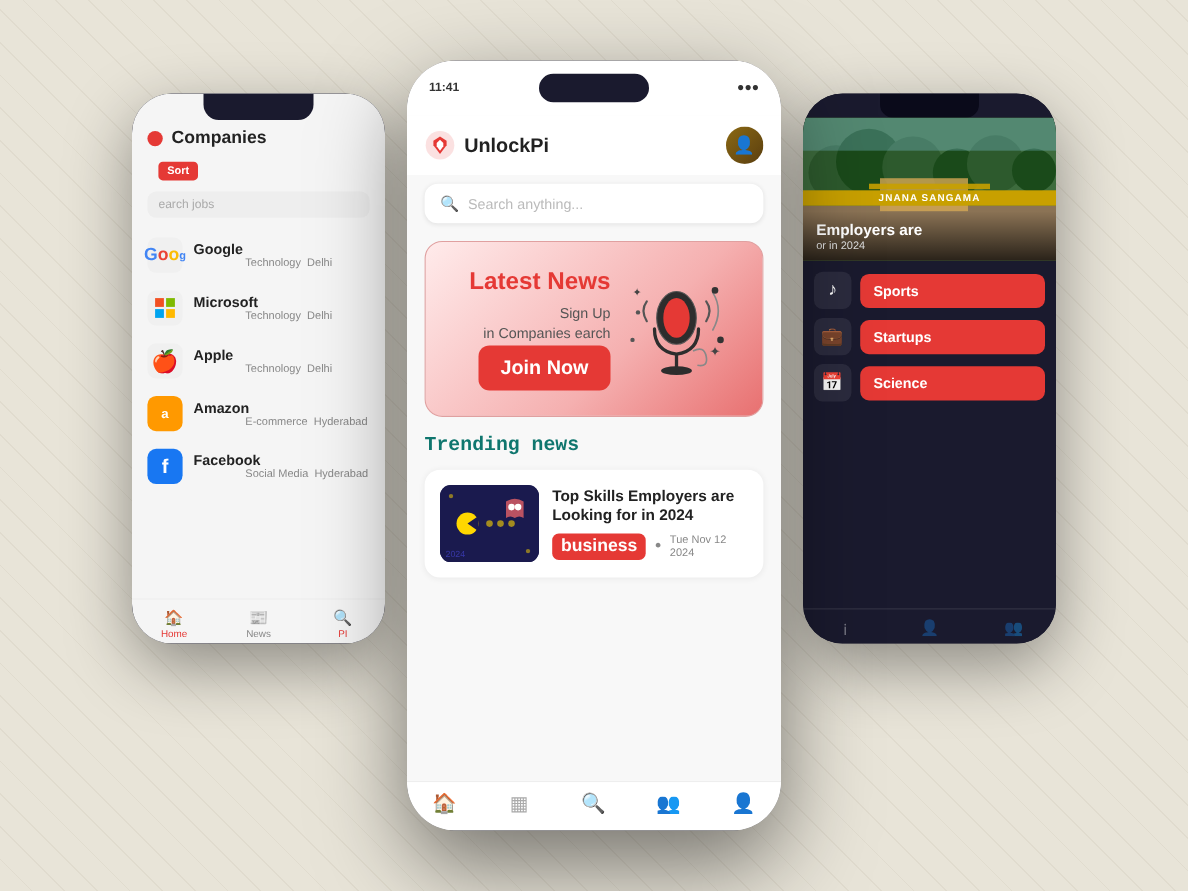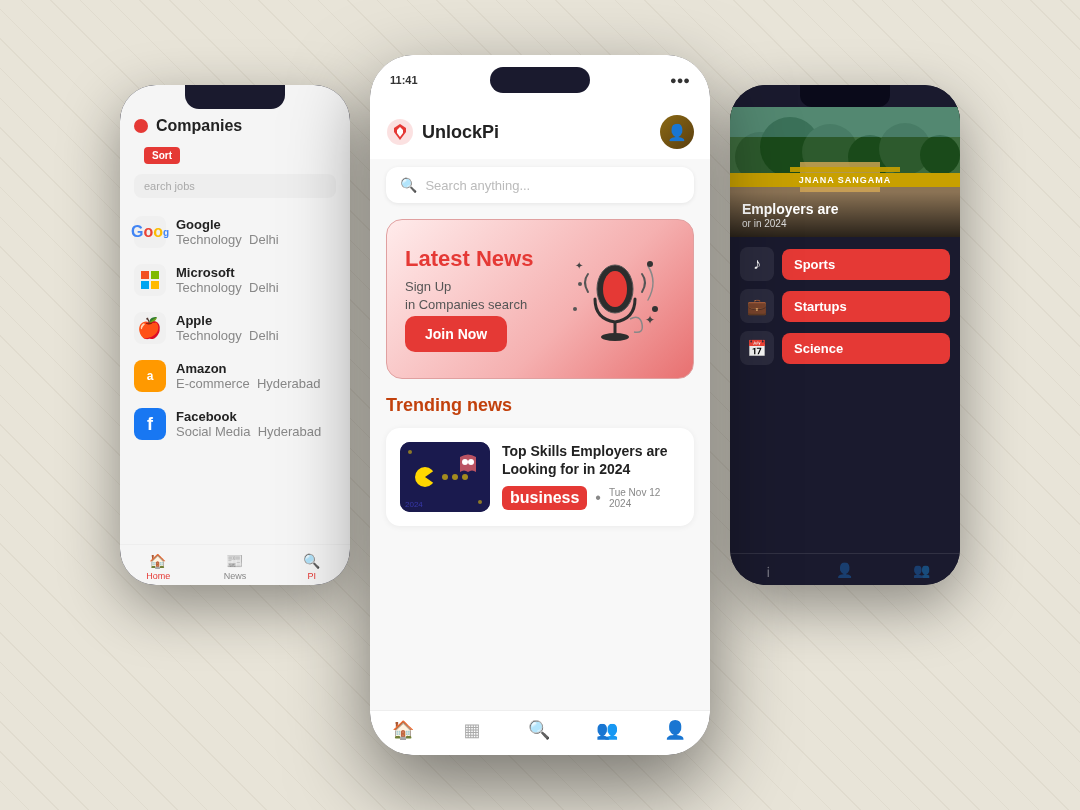--- a/index.html
+++ b/index.html
@@ -146,22 +146,23 @@
       background: #f0f0f0;
     }
 
     .company-info .name {
       font-size: 13px;
       font-weight: 600;
       color: #222;
     }
 
     .company-info .tags {
-      font-size: 13px;
+      font-size: 10px;
       color: #888;
+      margin-left: 47px;
     }
 
     .left-bottom-nav {
       display: flex;
       border-top: 1px solid #eee;
       padding: 8px 0 4px;
     }
 
     .left-nav-item {
       flex: 1;
@@ -308,20 +309,21 @@
       align-items: center;
       justify-content: space-between;
       min-height: 160px;
       position: relative;
       overflow: hidden;
       border: 1.5px solid #e0a0a0;
     }
 
     .hero-text {
       flex: 1;
+      text-align: right;
     }
 
     .hero-title {
       font-size: 22px;
       font-weight: 800;
       color: #e53935;
       line-height: 1.2;
       margin-bottom: 6px;
     }
 
@@ -330,21 +332,21 @@
       color: #555;
       line-height: 1.4;
       margin-bottom: 2px;
     }
 
     .join-btn {
       background: #e53935;
       color: white;
       padding: 10px 20px;
       border-radius: 10px;
-      font-size: 14px;
+      font-size: 18px;
       font-weight: 700;
       display: inline-block;
       cursor: pointer;
     }
 
     .hero-illustration {
       width: 120px;
       height: 120px;
       display: flex;
       align-items: center;
@@ -358,22 +360,23 @@
       height: 110px;
     }
 
     .trending-section {
       flex-shrink: 0;
     }
 
     .trending-title {
       font-size: 18px;
       font-weight: 800;
-      color: #c2410c;
+      color: #0f766e;
       margin-bottom: 12px;
+      font-family: Liberation Mono, monospace;
     }
 
     .news-card {
       background: white;
       border-radius: 14px;
       padding: 14px;
       display: flex;
       gap: 12px;
       box-shadow: 0 1px 6px rgba(0,0,0,0.06);
     }
@@ -722,21 +725,21 @@
         <span class="search-placeholder">Search anything...</span>
       </div>
 
       <div class="center-scroll">
 
         <div class="hero-banner">
           <div class="hero-text">
             <div class="hero-title">Latest News</div>
             <div class="hero-subtitle">
               <span>Sign Up</span><br>
-              <span>in Companies search</span>
+              <span>in Companies earch</span>
             </div>
             <div class="join-btn">Join Now</div>
           </div>
           <div class="hero-illustration">
             <svg class="mic-svg" viewBox="0 0 110 110">
 
               <ellipse cx="55" cy="45" rx="18" ry="24" fill="#2d2d2d" stroke="#555" stroke-width="1"></ellipse>
               <ellipse cx="55" cy="45" rx="12" ry="18" fill="#e53935"></ellipse>
 
               <path d="M35 55 Q35 75 55 78 Q75 75 75 55" fill="none" stroke="#2d2d2d" stroke-width="3" stroke-linecap="round"></path>

